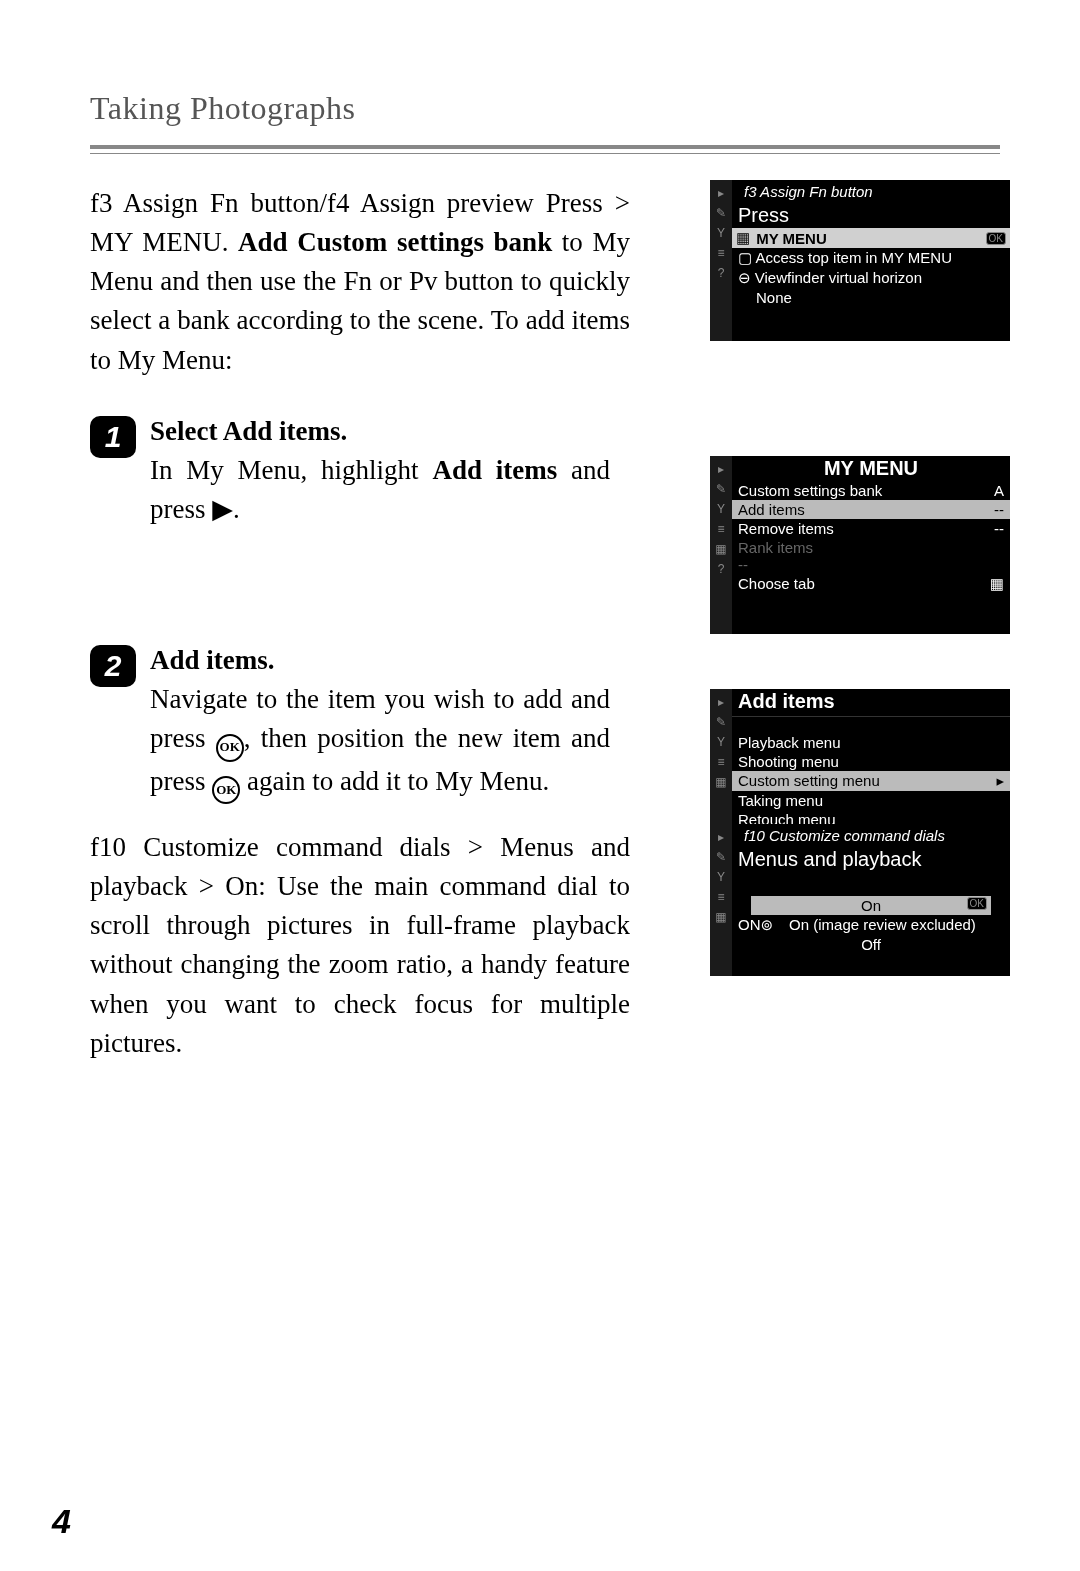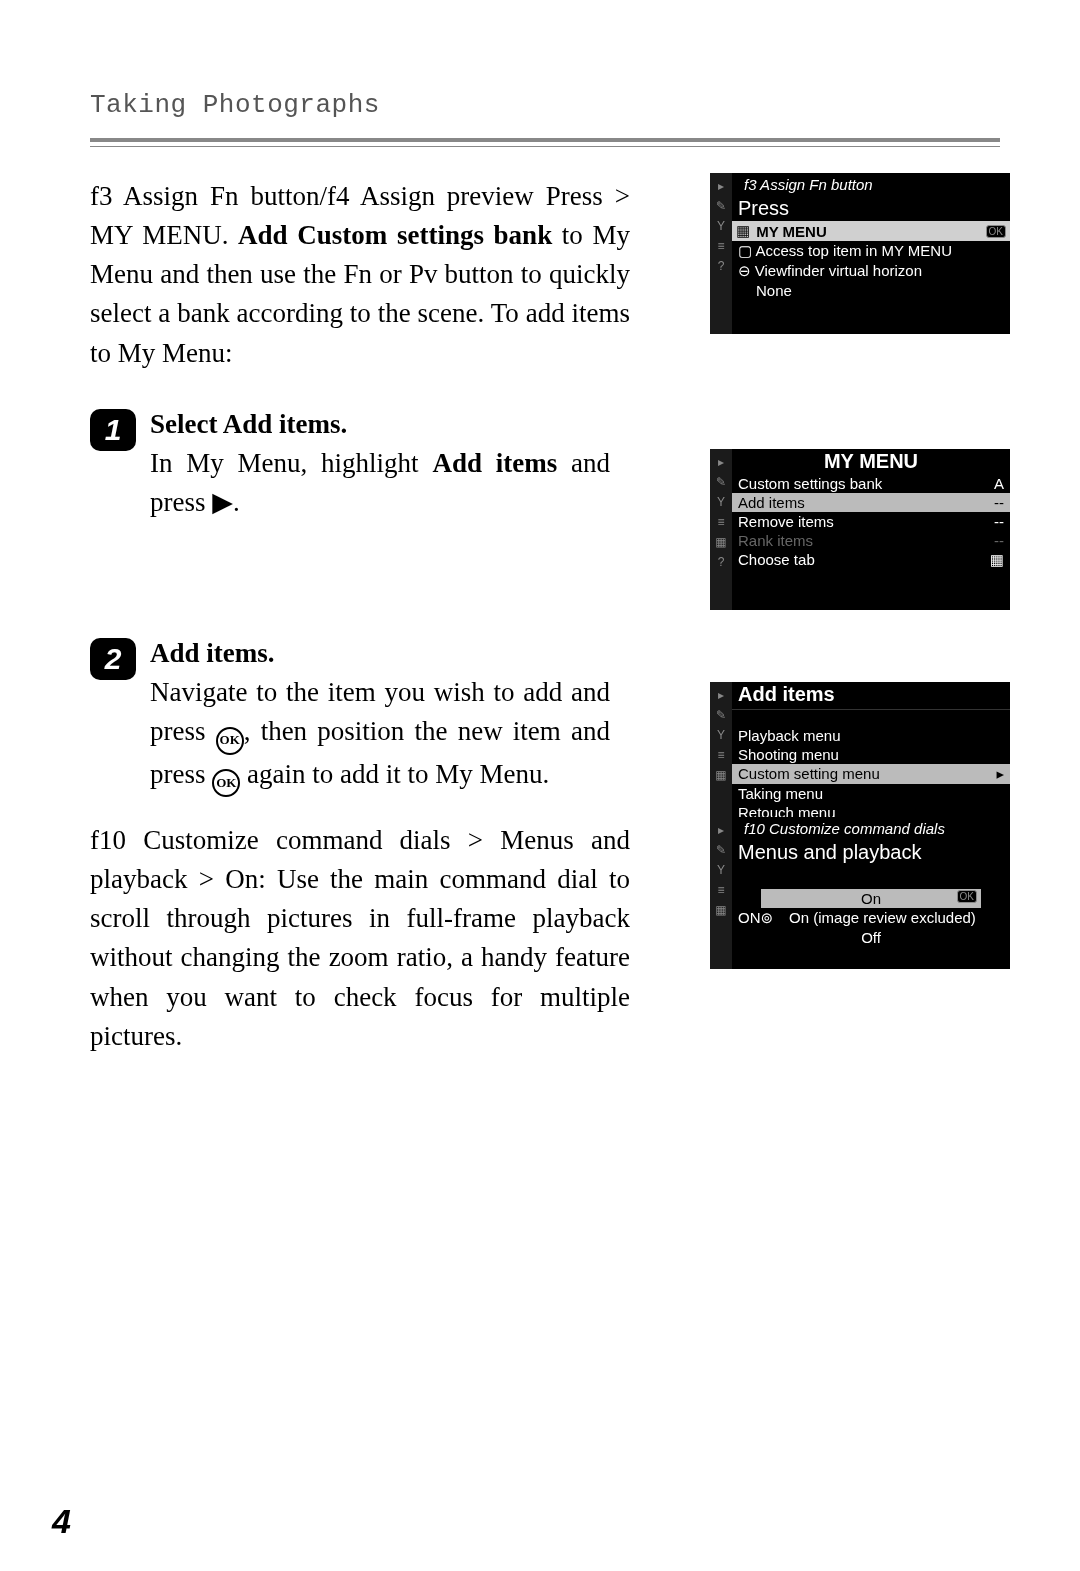--- a/index.html
+++ b/index.html
@@ -10,22 +10,22 @@
     color: #000;
   }
   .page {
     width: 1080px;
     height: 1571px;
     box-sizing: border-box;
     padding: 90px 80px 40px 90px;
     position: relative;
   }
   .header {
-    font-family: Liberation Mono, monospace;
-    font-size: 26px;
+    font-family: Liberation Serif, serif;
+    font-size: 32px;
     color: #555;
     letter-spacing: .5px;
     margin-bottom: 18px;
   }
   .hr {
     border-top: 4px solid #888;
     border-bottom: 1px solid #888;
     height: 4px;
     margin-bottom: 30px;
   }
@@ -67,21 +67,21 @@
     width:22px; background:#1b1b1b; display:flex; flex-direction:column; align-items:center; gap:6px; padding:6px 0;
     color:#888; font-size:12px;
   }
   .shot .body {
     flex:1;
   }
   .shot .row-item {
     display:flex; justify-content:space-between; padding:1px 6px;
   }
   .shot .hl { background:#bbb; color:#000; }
-  .shot .dim { color:#666; }
+  .shot .dim { color:#666;flex-direction:column; }
   .shot .ok-badge {
     border:1px solid #888; border-radius:3px; font-size:10px; padding:0 2px; margin-left:auto; color:#888; background:#000;
   }
 
   .step {
     display:flex; gap:14px; margin-top:36px;
   }
   .step-num {
     width:46px; height:42px; background:#000; border-radius:10px;
     display:flex; align-items:center; justify-content:center;
@@ -290,21 +290,21 @@
           <span>Y</span>
           <span>≡</span>
           <span>▦</span>
         </div>
         <div class="body">
           <div class="title-row">
               <span>f10 Customize command dials</span>
             </div>
           <div class="sub-row">Menus and playback</div>
           <div style="height:24px;"></div>
-          <div class="row-item hl" style="margin:0 29px; justify-content:center; position:relative;">
+          <div class="row-item hl" style="margin:0 19px; justify-content:center; position:relative;">
             <span>On</span>
             <span class="ok-badge" style="position:absolute; right:4px; top:1px;">OK</span>
           </div>
           <div class="row-item" style="justify-content:flex-start; gap:16px;">
             <span>ON⊚</span>
             <span>On (image review excluded)</span>
           </div>
           <div class="row-item" style="justify-content:center; margin:0 18px;">
               <span>Off</span>
             </div>

